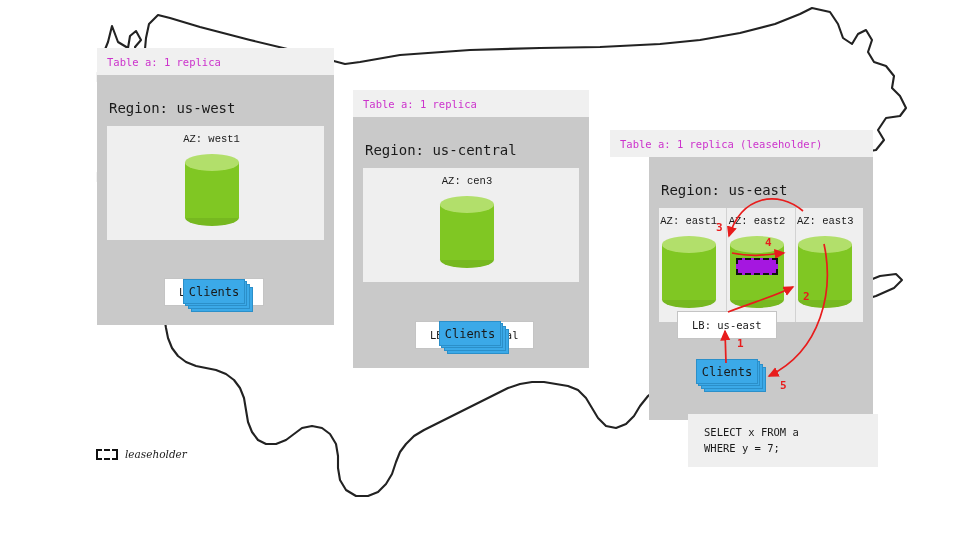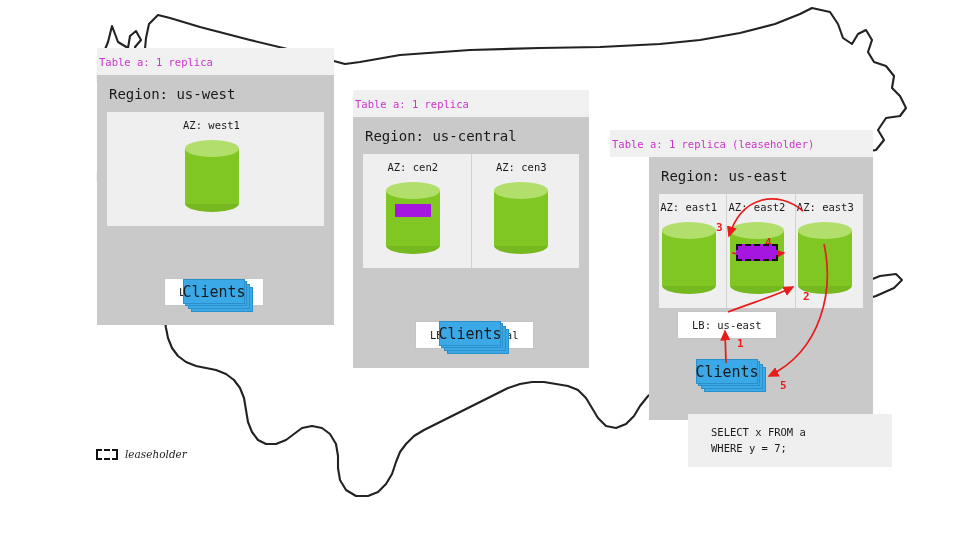--- a/index.html
+++ b/index.html
@@ -25,46 +25,47 @@
 
   
   .region-panel {
     position: absolute;
     box-sizing: border-box;
   }
   .panel-header {
     background: #f0f0f0;
     color: #cc33cc;
     font-size: 10.5px;
-    padding: 8px 10px 7px 2px;
+    padding: 8px 10px 7px 10px;
     letter-spacing: 0px;
     white-space: nowrap;
   }
   .panel-body {
     background: #c9c9c9;
     padding: 0 10px 10px 10px;
   }
   .region-title {
     color: #1a1a1a;
     font-size: 14px;
-    padding: 11px 2px 10px 2px;
+    padding: 25px 2px 10px 2px;
     white-space: nowrap;
   }
   .az-row {
     display: flex;
     background: #efefef;
     position: relative;
   }
   .az-cell {
     flex: 1 1 0;
     background: #efefef;
     border-right: 1px solid #d2d2d2;
     padding: 7px 8px 14px 0;
     text-align: center;
     position: relative;
+    font-family: Liberation Mono, monospace;
   }
   .az-cell:last-child { border-right: none; }
   .az-label {
     font-size: 10.5px;
     color: #1a1a1a;
     white-space: nowrap;
     margin-bottom: 9px;
   }
 
   
@@ -140,32 +141,32 @@
     box-sizing: border-box;
   }
   .clients .s3 { left: 8px; top: 8px; }
   .clients .s2 { left: 5px; top: 5px; }
   .clients .s1 { left: 2px; top: 2px; }
   .clients .front {
     left: 0; top: 0;
     display: flex;
     align-items: center;
     justify-content: center;
-    font-size: 15px;
+    font-size: 12px;
     color: #1a1a1a;
   }
 
   
   .sql-box {
     position: absolute;
     background: #efefef;
     font-size: 10.5px;
     color: #1a1a1a;
     line-height: 1.55;
-    padding: 10px 23px;
+    padding: 10px 16px;
     white-space: pre;
   }
 
   
   #arrows {
     position: absolute;
     left: 0; top: 0;
     width: 960px; height: 540px;
     pointer-events: none;
   }
@@ -253,29 +254,20 @@
       <div class="sheet front">Clients</div>
     </div>
   </div>
 
   <div class="region-panel" style="left:353px; top:90px; width:236px;">
     <div class="panel-header">Table a: 1 replica</div>
     <div class="panel-body" style="height:241px;">
       <div class="region-title">Region: us-central</div>
       <div class="az-row">
         <div class="az-cell">
-          <div class="az-label">AZ: cen2</div>
-          <div class="cyl">
-            <div class="bottom"></div>
-            <div class="body"></div>
-            <div class="top"></div>
-            <div class="replica"></div>
-          </div>
-        </div>
-        <div class="az-cell">
           <div class="az-label">AZ: cen3</div>
           <div class="cyl">
             <div class="bottom"></div>
             <div class="body"></div>
             <div class="top"></div>
           </div>
         </div>
       </div>
     </div>
     <div class="lb-box" style="left:62px; top:231px;">LB: us-central</div>

